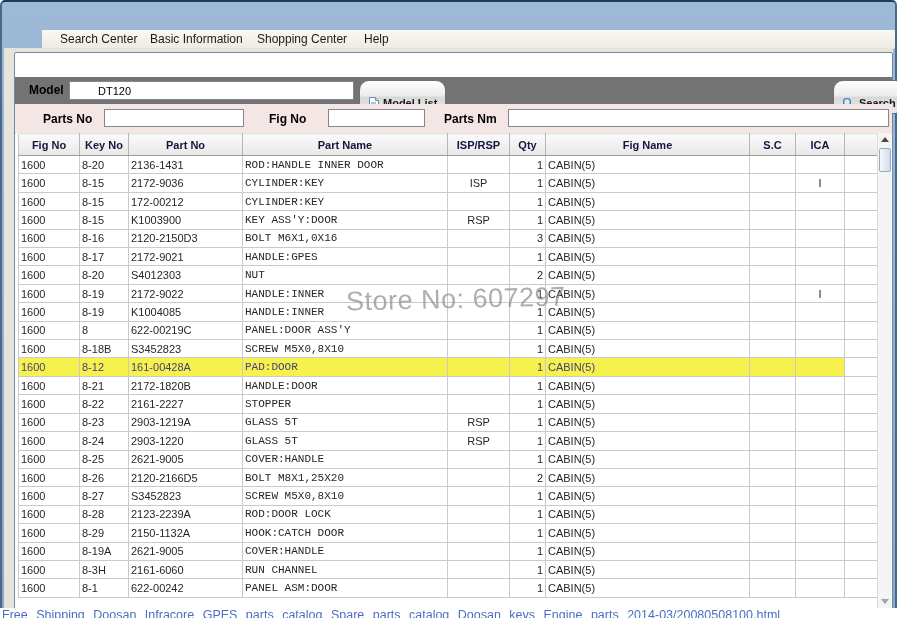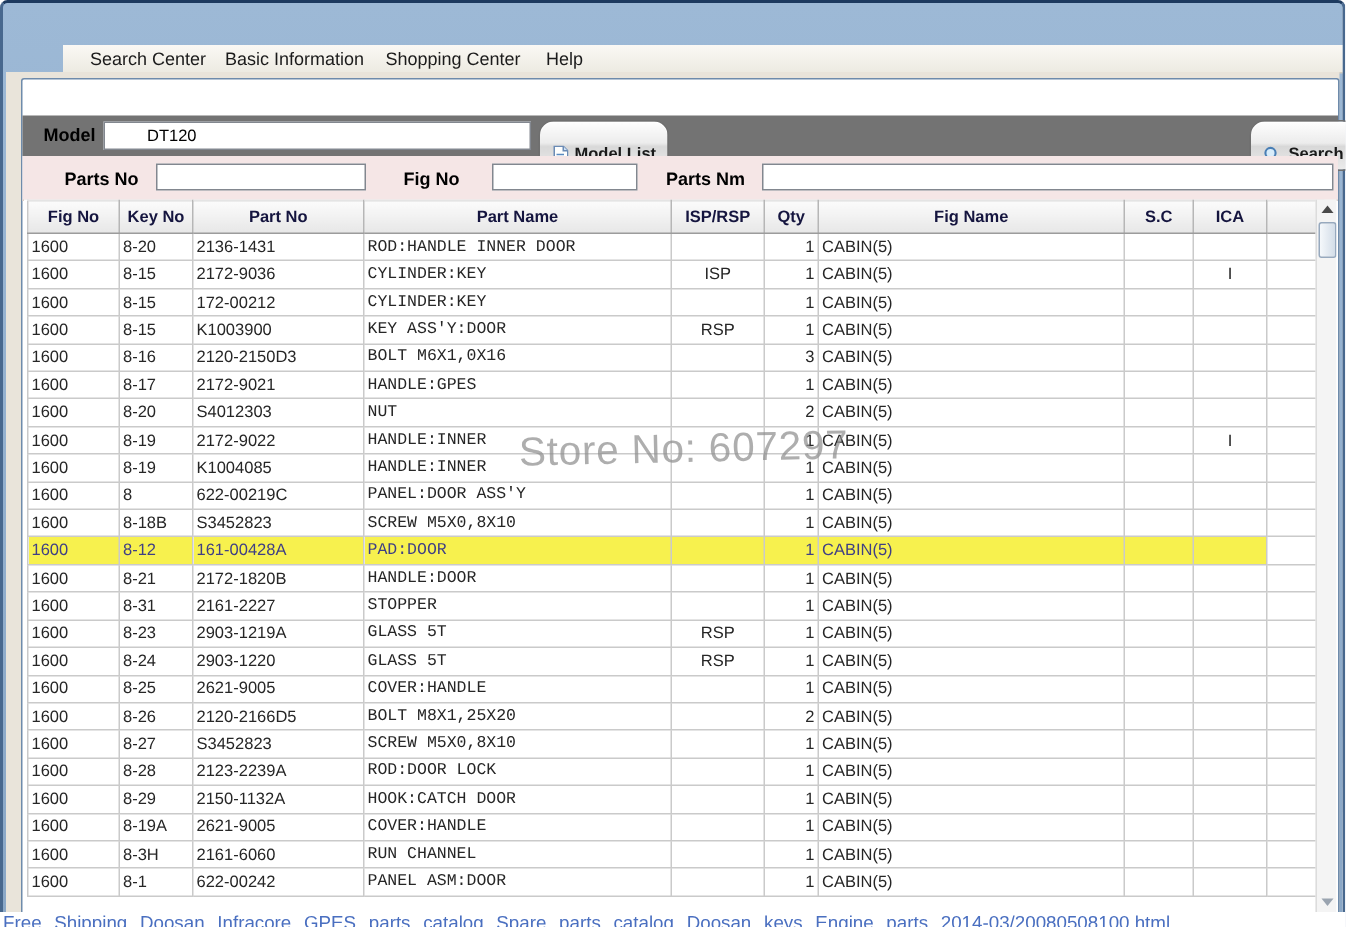--- a/index.html
+++ b/index.html
@@ -346,21 +346,21 @@
             <td class="col-part_name">HANDLE:DOOR</td>
             <td class="col-isp_rsp"></td>
             <td class="col-qty">1</td>
             <td class="col-fig_name">CABIN(5)</td>
             <td class="col-sc"></td>
             <td class="col-ica"></td>
             <td class="col-filler"></td>
           </tr>
           <tr>
             <td class="col-fig_no">1600</td>
-            <td class="col-key_no">8-31</td>
+            <td class="col-key_no">8-22</td>
             <td class="col-part_no">2161-2227</td>
             <td class="col-part_name">STOPPER</td>
             <td class="col-isp_rsp"></td>
             <td class="col-qty">1</td>
             <td class="col-fig_name">CABIN(5)</td>
             <td class="col-sc"></td>
             <td class="col-ica"></td>
             <td class="col-filler"></td>
           </tr>
           <tr>

